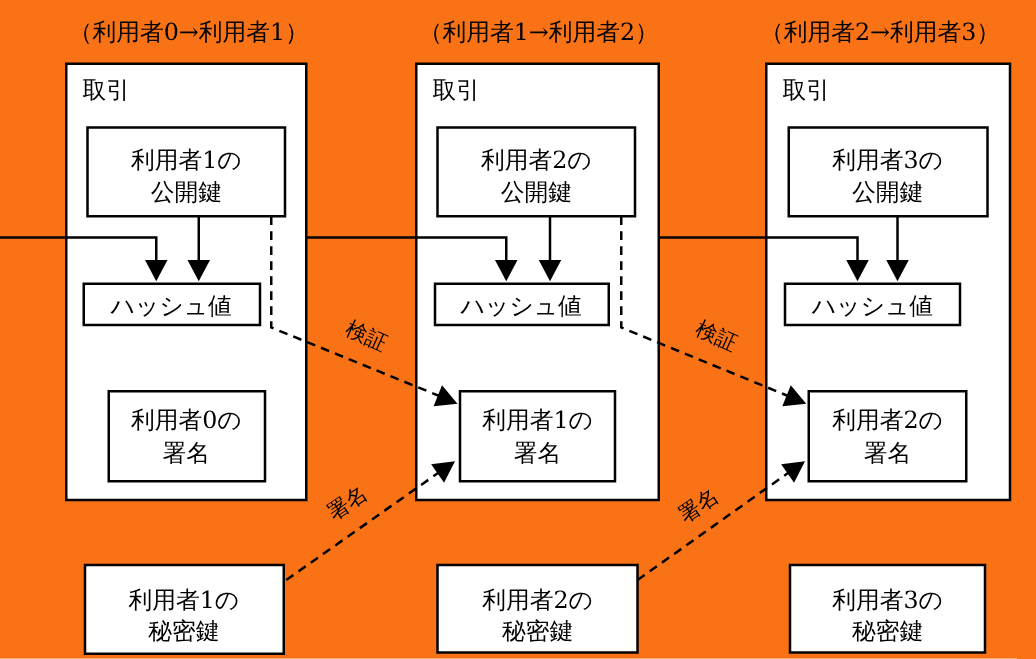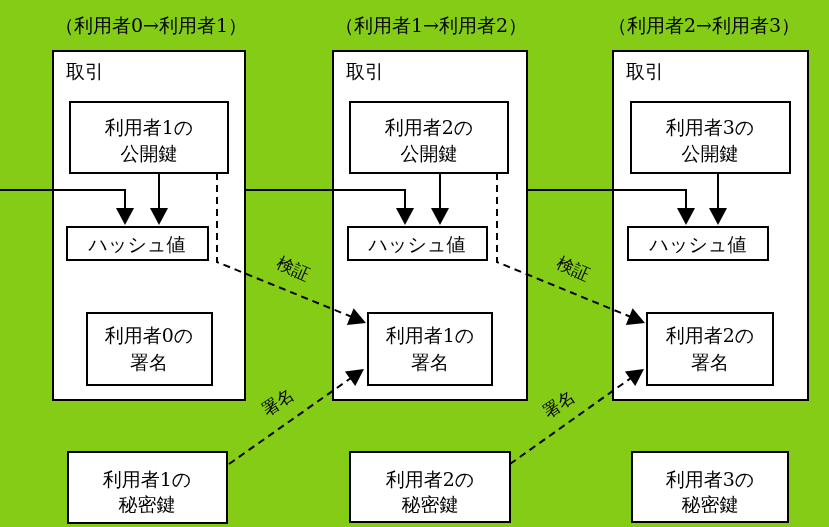--- a/index.html
+++ b/index.html
@@ -4,21 +4,21 @@
 <style>
   html, body {
     margin: 0;
     padding: 0;
     background: #ffffff;
   }
   .stage {
     position: relative;
     width: 829px;
     height: 527px;
-    background: #84cc16;
+    background: #f97316;
     font-family: "DejaVu Serif", "Liberation Serif", serif;
   }
   svg { display: block; }
   .box {
     fill: #ffffff;
     stroke: #000000;
     stroke-width: 2px;
   }
   .solid-line {
     fill: none;

